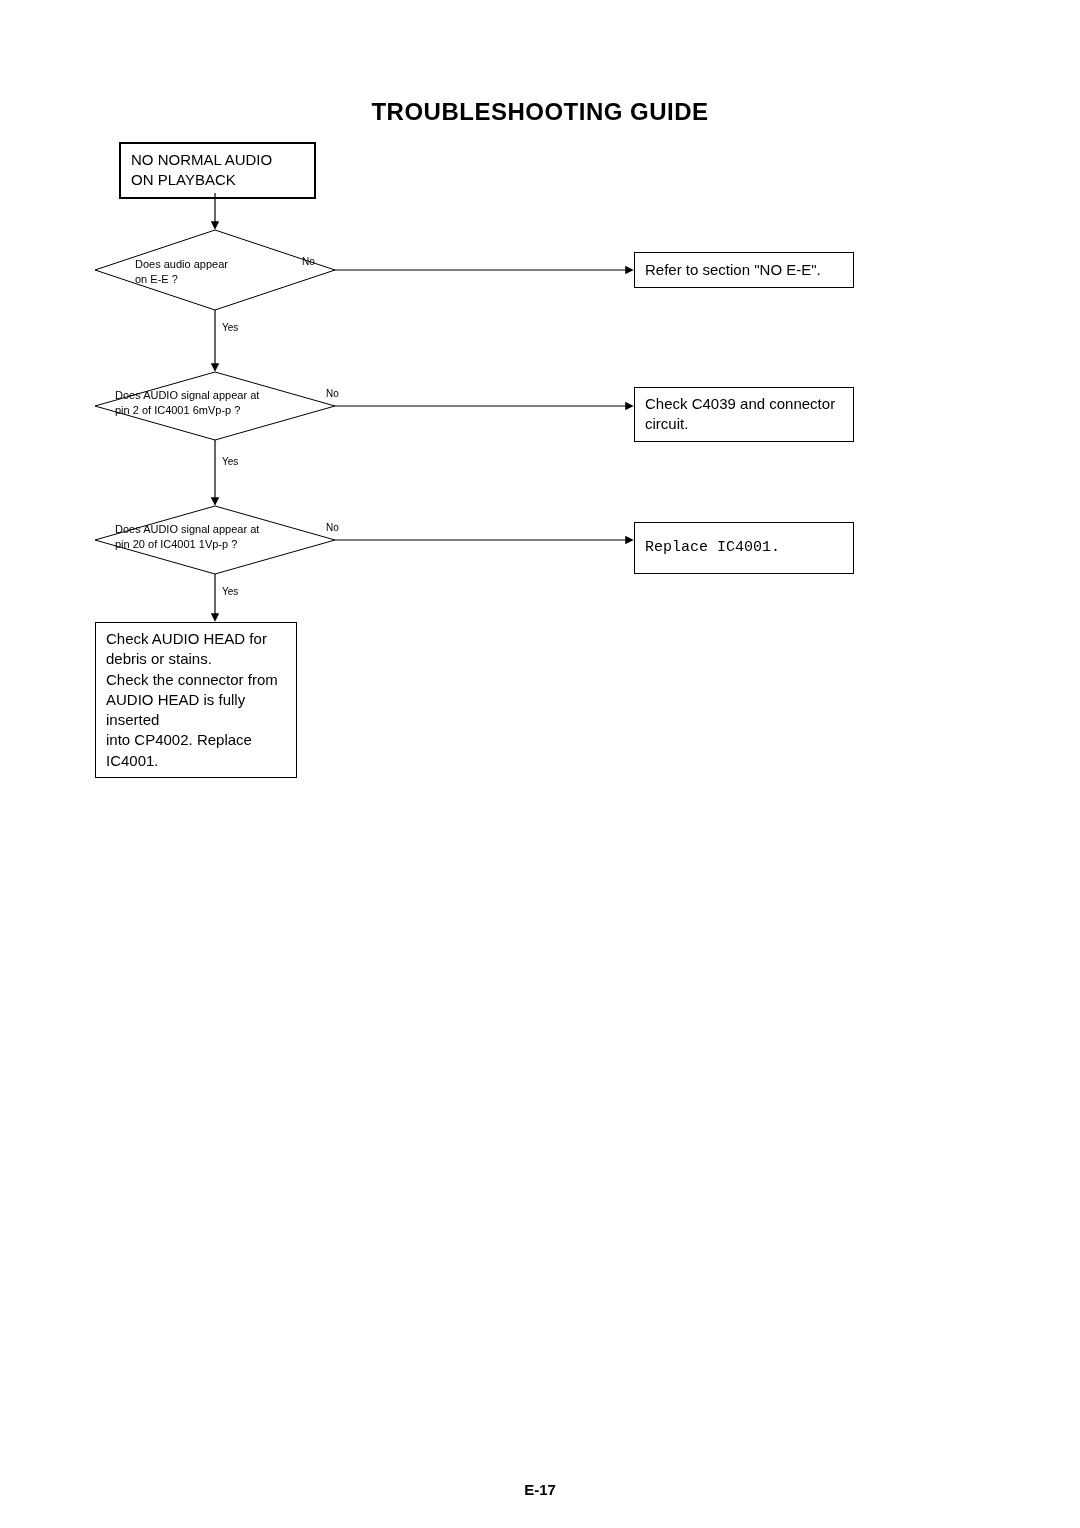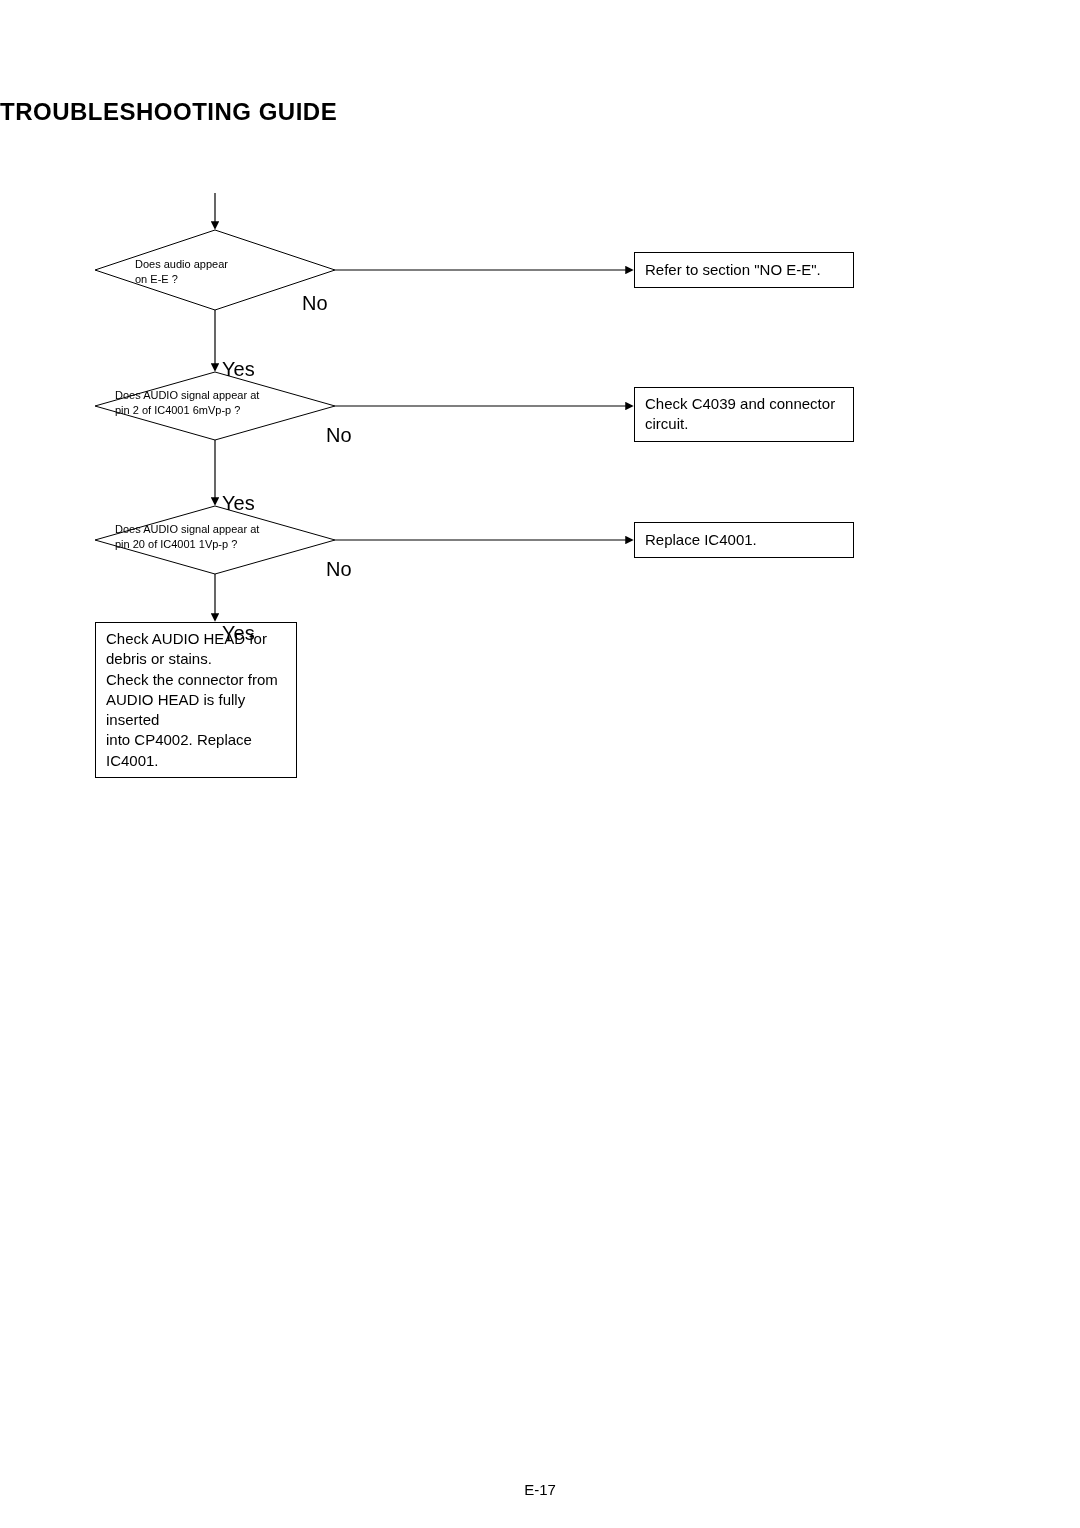--- a/index.html
+++ b/index.html
@@ -13,32 +13,33 @@
     position: relative;
     width: 1080px;
     height: 1528px;
     background: #ffffff;
   }
   .title {
     position: absolute;
     top: 98px;
     left: 0;
     width: 100%;
+    text-align: center;
     font-size: 24px;
     font-weight: bold;
     letter-spacing: 0.5px;
   }
   .page-number {
     position: absolute;
     bottom: 30px;
     left: 0;
     width: 100%;
     text-align: center;
     font-size: 15px;
-    font-weight: normal;
+    font-weight: bold;
   }
 
   
   .box {
     position: absolute;
     box-sizing: border-box;
     font-size: 15px;
     line-height: 1.35;
   }
   .start-box {
@@ -58,31 +59,32 @@
     z-index: 2;
   }
 
   svg.flow {
     position: absolute;
     overflow: visible;
   }
 
   .label {
     position: absolute;
-    font-size: 20px;
-    margin-top: 36px;
+    font-size: 10px;
   }
 </style>
 </head>
 <body>
 
 <div class="page">
 
   <div class="title">TROUBLESHOOTING GUIDE</div>
 
+  <div class="box start-box" style="left:119px; top:142px; width:197px; white-space:pre-line;">NO NORMAL AUDIO
+ON PLAYBACK</div>
 
   <svg class="flow" style="left:95px; top:230px;" width="240" height="80" viewBox="0 0 240 80">
     <polygon points="120,0 240,40 120,80 0,40" fill="#ffffff" stroke="#000000" stroke-width="1"></polygon>
   </svg>
   <div class="diamond-text" style="left:135px; top:257px; width:160px;">
     <span>Does audio appear</span><br>
     <span>on E-E ?</span>
   </div>
 
   <svg class="flow" style="left:95px; top:372px;" width="240" height="68" viewBox="0 0 240 68">
@@ -99,21 +101,21 @@
   <div class="diamond-text" style="left:115px; top:522px; width:210px;">
     <span>Does AUDIO signal appear at</span><br>
     <span>pin 20 of IC4001 1Vp-p ?</span>
   </div>
 
   <div class="box action-box" style="left:634px; top:252px; width:220px; height:36px; display:flex; align-items:center;">Refer to section "NO E-E".</div>
 
   <div class="box action-box" style="left:634px; top:387px; width:220px; white-space:pre-line;">Check C4039 and connector
 circuit.</div>
 
-  <div class="box action-box" style="left:634px; top:522px; width:220px; height:36px; display:flex; align-items:center;">Replace IC4001.</div>
+  <div class="box action-box" style="left:634px; top:522px; width:220px; height:52px; display:flex; align-items:center;font-family:Liberation Mono, monospace;">Replace IC4001.</div>
 
   <div class="box action-box" style="left:95px; top:622px; width:202px; white-space:pre-line;">Check AUDIO HEAD for
 debris or stains.
 Check the connector from
 AUDIO HEAD is fully inserted
 into CP4002. Replace IC4001.</div>
 
   <div class="label" style="left:302px; top:256px;">No</div>
   <div class="label" style="left:222px; top:322px;">Yes</div>
 

